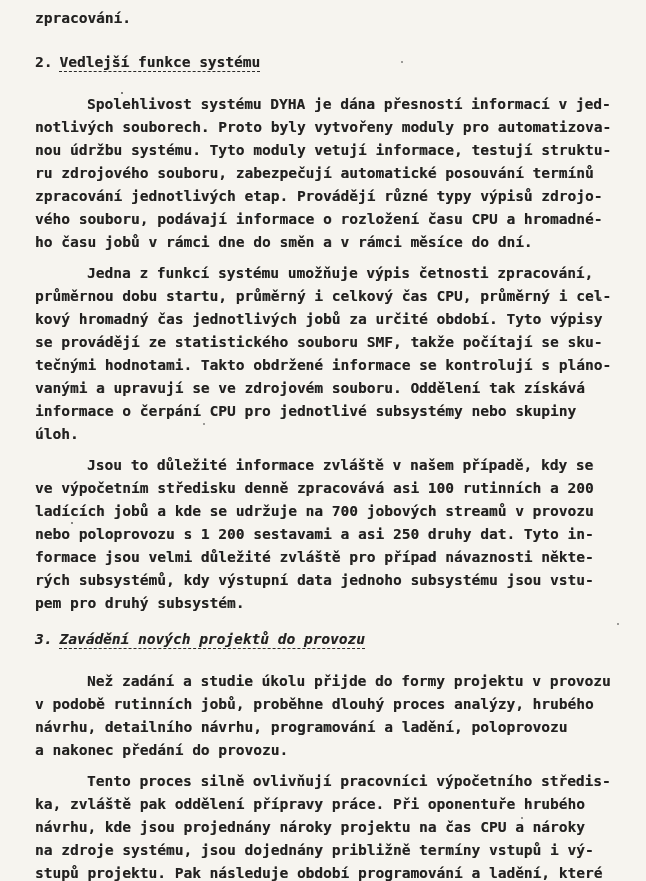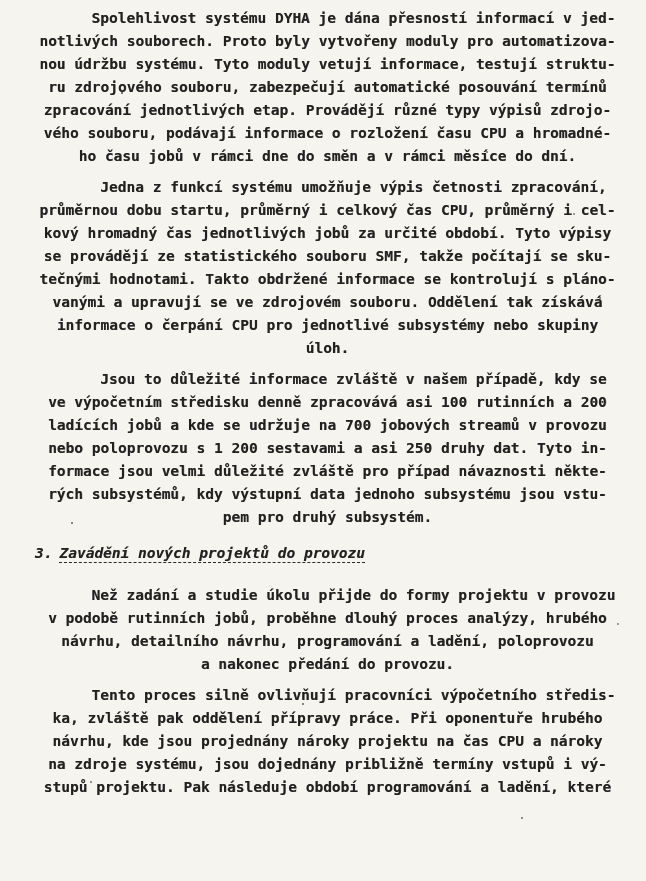--- a/index.html
+++ b/index.html
@@ -48,33 +48,36 @@
     margin-right: 7px;
   }
   .heading .h-title {
     border-bottom: 1.6px dashed #2a2927;
     padding-bottom: 1px;
   }
   .para {
     white-space: pre-line;
     text-indent: 52px;
     margin: 0 0 8px 0;
-    text-align: center;
   }
   .heading-gap {
     margin-top: 13px;
     font-style: italic;
   }
 </style>
 </head>
 <body>
 
 <div class="page">
 
+  <div class="topline">zpracování.</div>
 
+  <div class="heading">
+    <span class="h-num">2.</span><span class="h-title">Vedlejší funkce systému</span>
+  </div>
 
   <p class="para">Spolehlivost systému DYHA je dána přesností informací v jed-
 notlivých souborech. Proto byly vytvořeny moduly pro automatizova-
 nou údržbu systému. Tyto moduly vetují informace, testují struktu-
 ru zdrojového souboru, zabezpečují automatické posouvání termínů
 zpracování jednotlivých etap. Provádějí různé typy výpisů zdrojo-
 vého souboru, podávají informace o rozložení času CPU a hromadné-
 ho času jobů v rámci dne do směn a v rámci měsíce do dní.</p>
 
   <p class="para">Jedna z funkcí systému umožňuje výpis četnosti zpracování,

